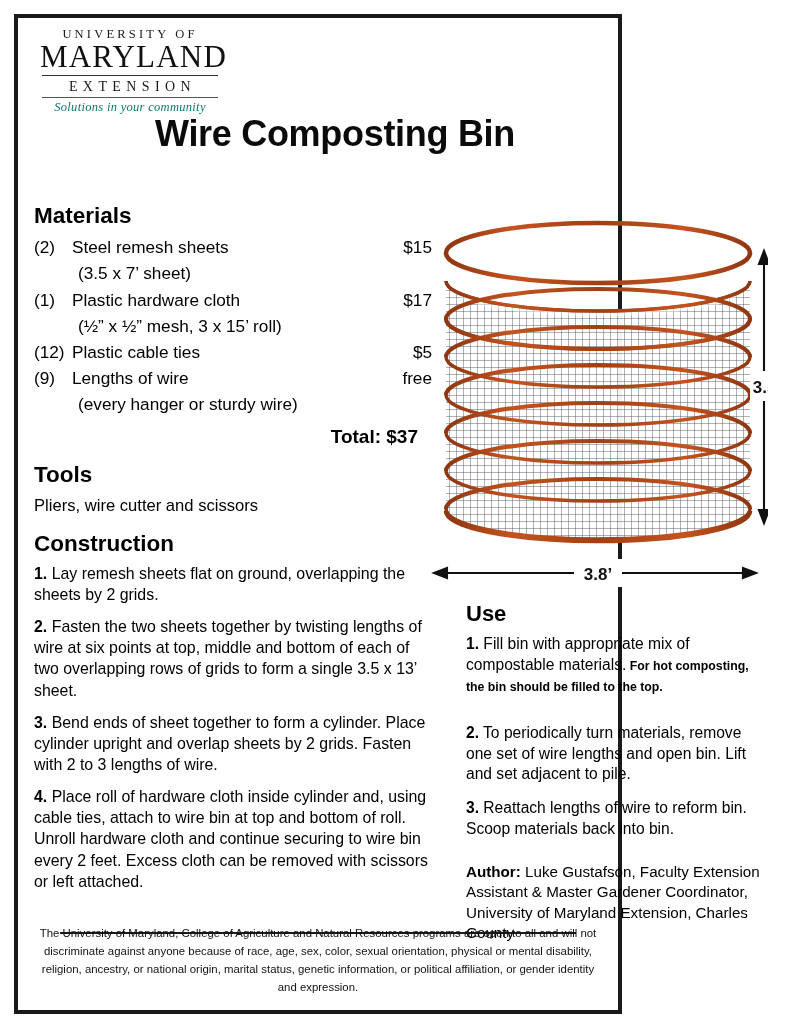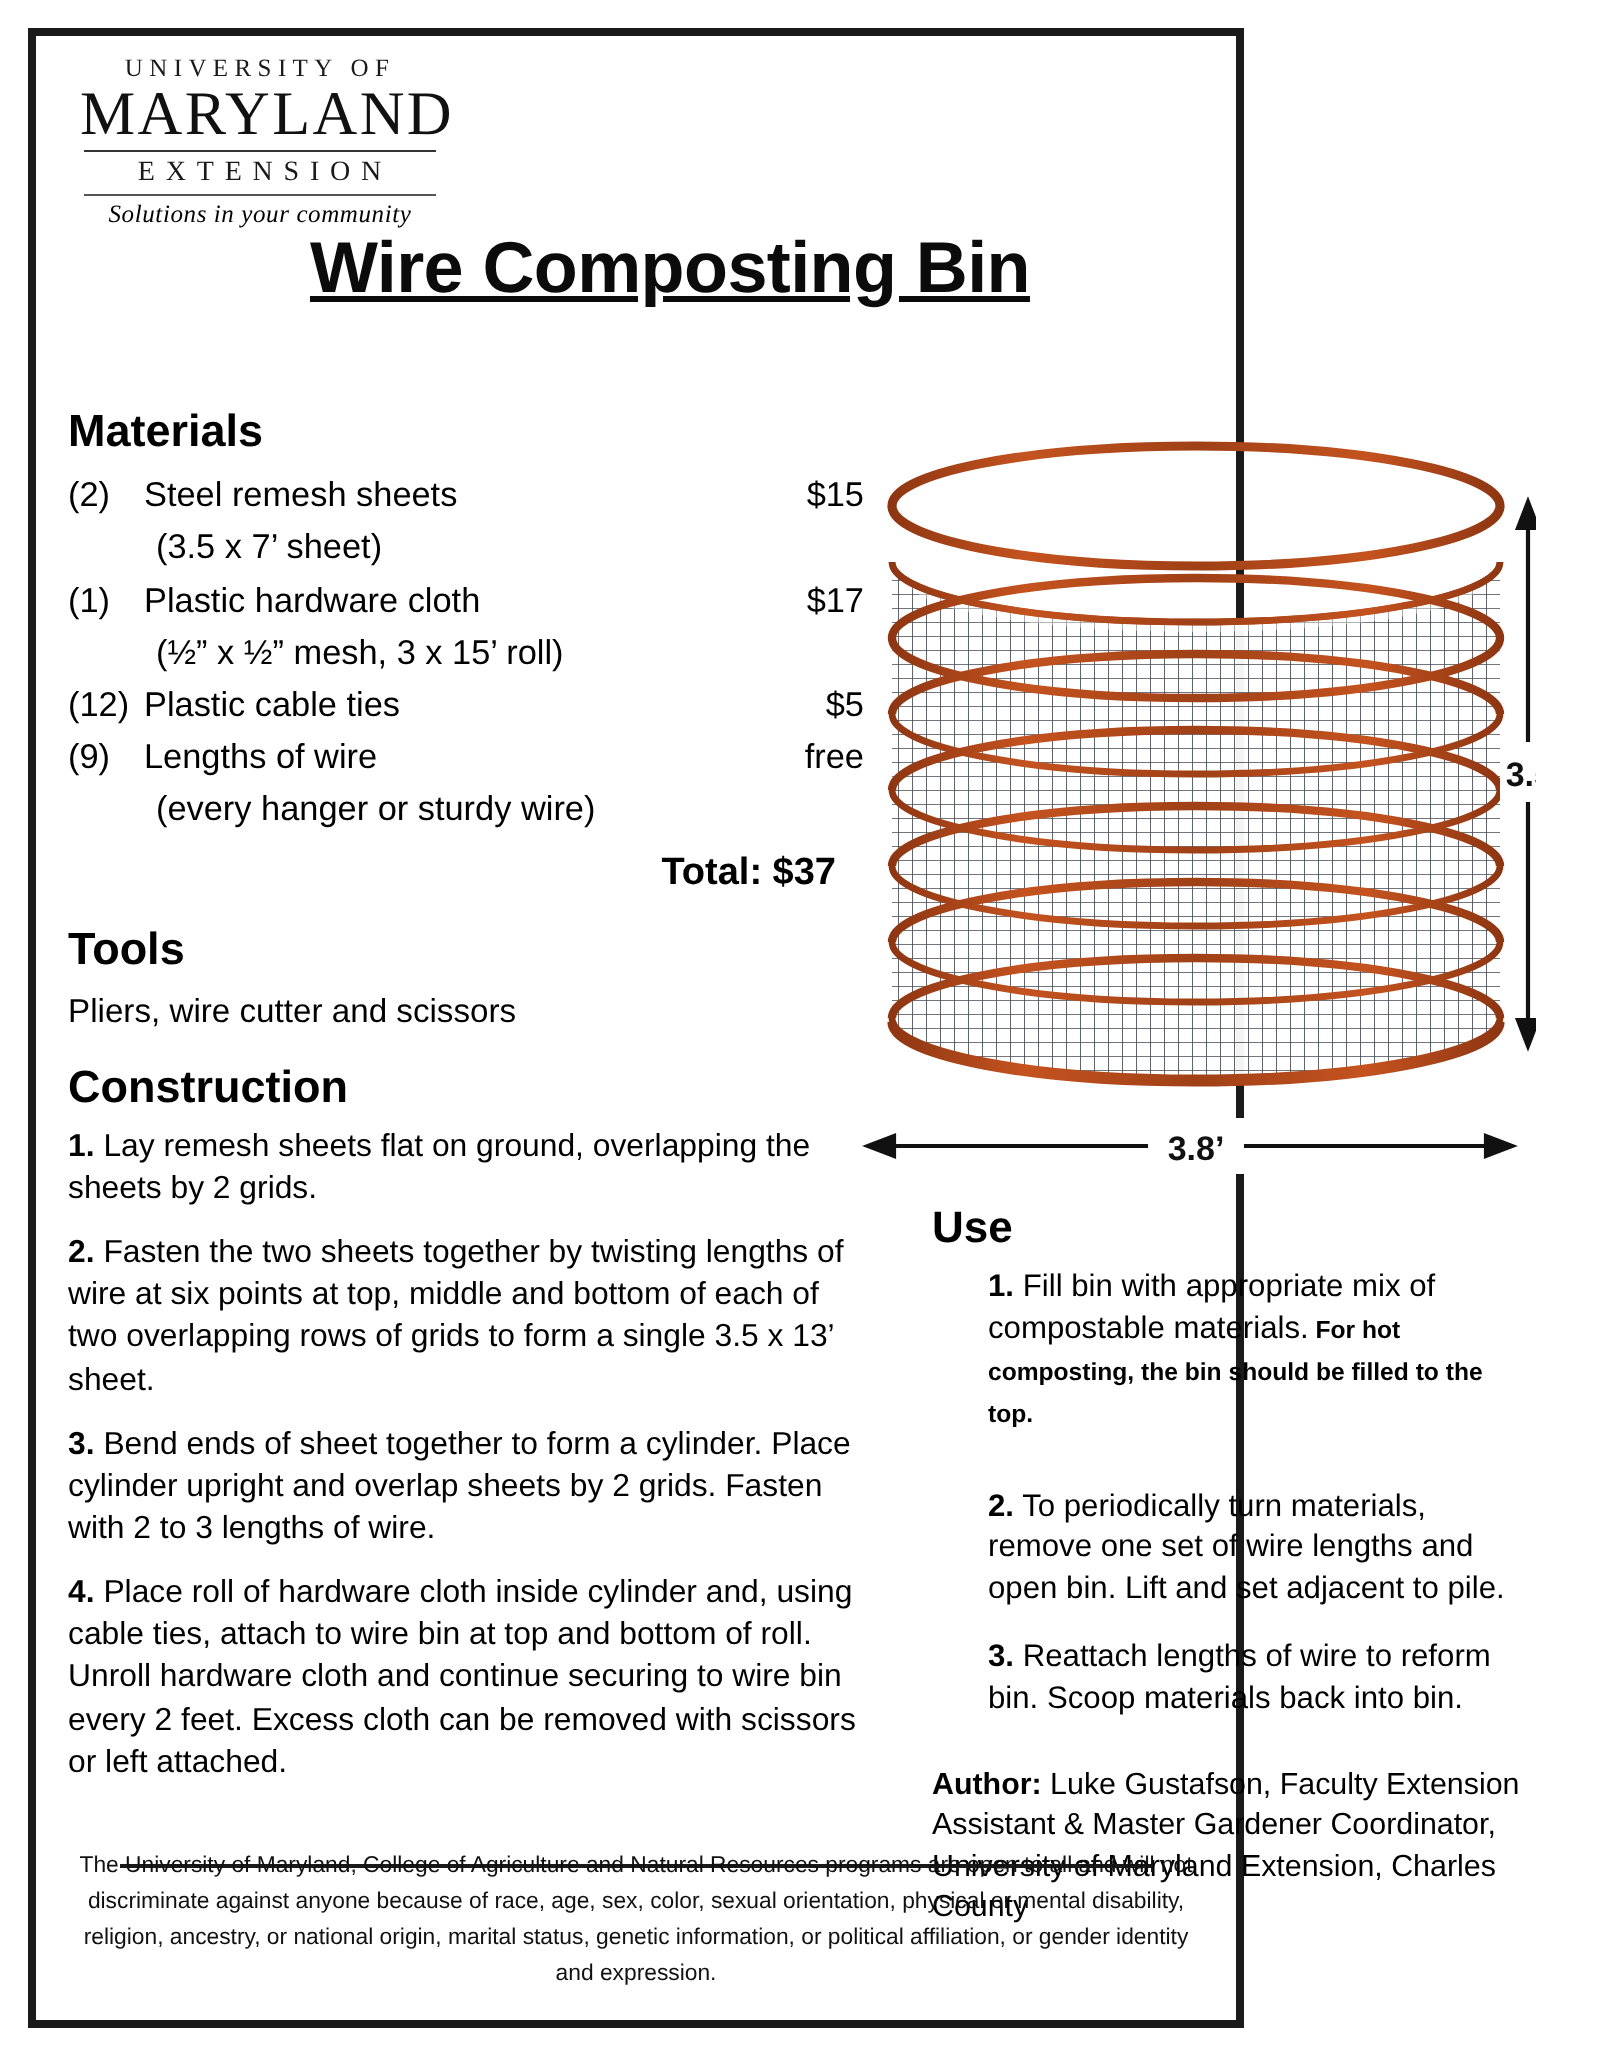--- a/index.html
+++ b/index.html
@@ -69,38 +69,37 @@
     padding-left: 5px;
   }
   .logo-rule2 {
     border-bottom: 1.1px solid #555;
     margin: 3px 2px 2px 2px;
   }
   .logo-tag {
     font-family: "Liberation Serif", serif;
     font-style: italic;
     font-size: 12.5px;
-    color: #000000;
+    color: #0f766e;
     text-align: center;
     letter-spacing: 0.3px;
   }
 
   
   .doc-title {
     position: absolute;
     left: 0;
     right: 0;
     top: 95px;
     text-align: center;
     font-size: 36px;
     font-weight: bold;
     letter-spacing: -0.3px;
     color: #0b0b0b;
     padding-left: 34px;
-    text-decoration: underline;
   }
 
   
   .left-col {
     position: absolute;
     left: 16px;
     top: 185px;
     width: 398px;
   }
   h2.sec {
@@ -163,21 +162,20 @@
     position: absolute;
     left: 448px;
     top: 583px;
     width: 300px;
   }
   .use-col h2.sec { font-size: 22px; margin-bottom: 7px; }
   .use-step {
     font-size: 15.6px;
     line-height: 1.34;
     margin-bottom: 13px;
-    margin-left: 28px;
   }
   .use-fine {
     font-size: 12.3px;
     font-weight: bold;
     line-height: 1.45;
   }
   .author {
     font-size: 15.2px;
     line-height: 1.34;
     margin-top: 22px;

